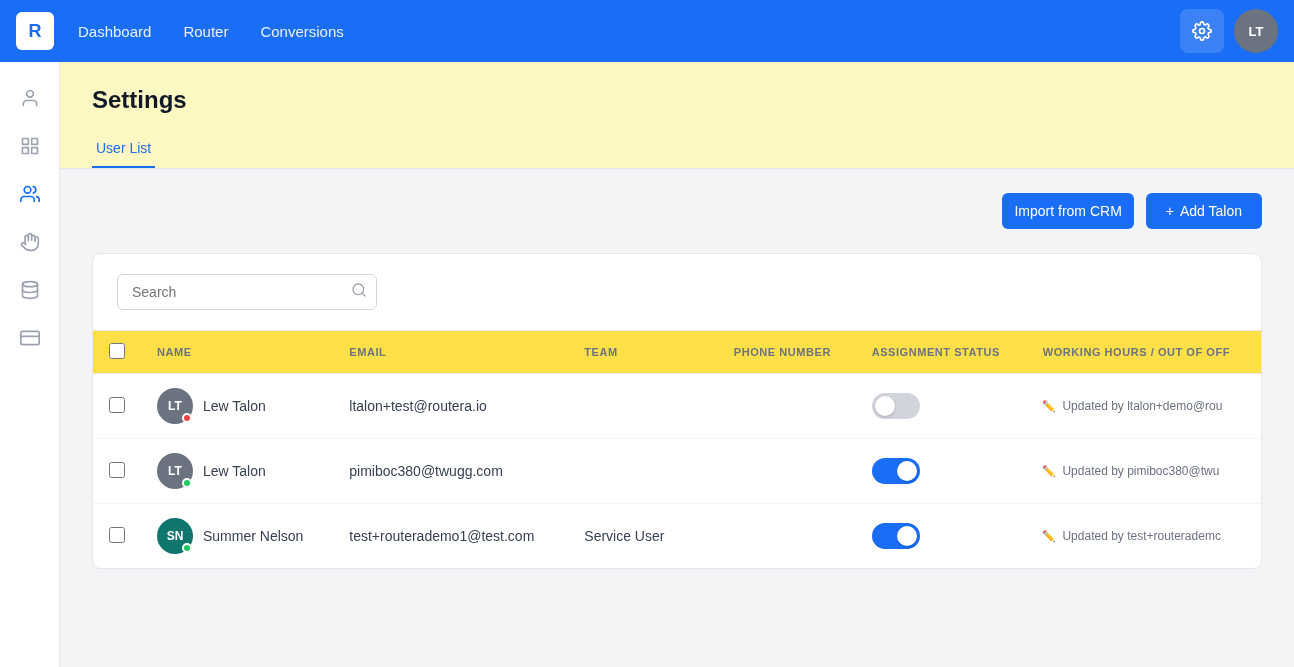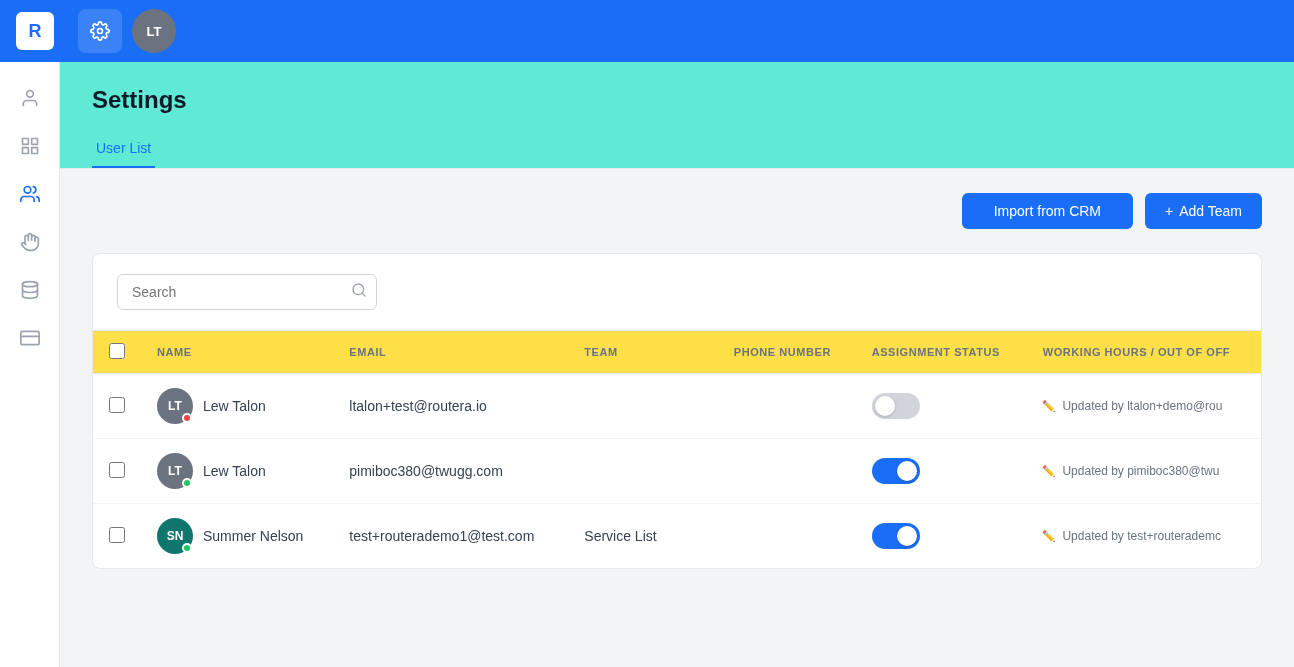--- a/index.html
+++ b/index.html
@@ -75,21 +75,21 @@
     
     .main {
       margin-top: 62px;
       margin-left: 60px;
       min-height: calc(100vh - 62px);
       background: #f3f4f6;
     }
 
     
     .settings-header {
-      background: #5eead4;
+      background: #fef9c3;
       padding: 24px 32px 0;
       border-bottom: 1px solid #e5e7eb;
     }
     .settings-title {
       font-size: 24px; font-weight: 700; color: #111827;
       margin-bottom: 16px;
     }
     .tabs { display: flex; gap: 0; }
     .tab {
       padding: 10px 4px;
@@ -113,21 +113,21 @@
     .actions-row {
       display: flex;
       justify-content: flex-end;
       gap: 12px;
       margin-bottom: 24px;
     }
     .btn-import {
       background: #1a6ef5;
       color: white;
       border: none;
-      padding: 10px 32px;
+      padding: 10px 12px;
       border-radius: 6px;
       font-size: 14px; font-weight: 500;
       cursor: pointer;
     }
     .btn-add {
       background: #1a6ef5;
       color: white;
       border: none;
       padding: 10px 20px;
       border-radius: 6px;
@@ -237,20 +237,25 @@
     }
     .pencil-icon { color: #6b7280; font-size: 11px; }
 
     input[type="checkbox"] { width: 16px; height: 16px; cursor: pointer; }
   </style>
 </head>
 <body>
 
 <nav class="topnav">
   <div class="topnav-logo">R</div>
+  <div class="topnav-links">
+    <a class="topnav-link">Dashboard</a>
+    <a class="topnav-link">Router</a>
+    <a class="topnav-link">Conversions</a>
+  </div>
   <div class="topnav-actions">
     <div class="topnav-gear">
       <svg width="20" height="20" viewBox="0 0 24 24" fill="none" stroke="white" stroke-width="2" stroke-linecap="round" stroke-linejoin="round">
         <circle cx="12" cy="12" r="3"></circle>
         <path d="M19.4 15a1.65 1.65 0 0 0 .33 1.82l.06.06a2 2 0 0 1-2.83 2.83l-.06-.06a1.65 1.65 0 0 0-1.82-.33 1.65 1.65 0 0 0-1 1.51V21a2 2 0 0 1-4 0v-.09A1.65 1.65 0 0 0 9 19.4a1.65 1.65 0 0 0-1.82.33l-.06.06a2 2 0 0 1-2.83-2.83l.06-.06A1.65 1.65 0 0 0 4.68 15a1.65 1.65 0 0 0-1.51-1H3a2 2 0 0 1 0-4h.09A1.65 1.65 0 0 0 4.6 9a1.65 1.65 0 0 0-.33-1.82l-.06-.06a2 2 0 0 1 2.83-2.83l.06.06A1.65 1.65 0 0 0 9 4.68a1.65 1.65 0 0 0 1-1.51V3a2 2 0 0 1 4 0v.09a1.65 1.65 0 0 0 1 1.51 1.65 1.65 0 0 0 1.82-.33l.06-.06a2 2 0 0 1 2.83 2.83l-.06.06A1.65 1.65 0 0 0 19.4 9a1.65 1.65 0 0 0 1.51 1H21a2 2 0 0 1 0 4h-.09a1.65 1.65 0 0 0-1.51 1z"></path>
       </svg>
     </div>
     <div class="topnav-avatar">LT</div>
   </div>
 </nav>
@@ -308,21 +313,21 @@
       <div class="tab active">User List</div>
     </div>
   </div>
 
   <div class="content-area">
 
     <div class="actions-row">
       <button class="btn-import">Import from CRM</button>
       <button class="btn-add">
         <span>+</span>
-        <span>Add Team</span>
+        <span>Add Talon</span>
       </button>
     </div>
 
     <div class="table-card">
 
       <div class="search-row">
         <div class="search-wrap">
           <input class="search-input" type="text" placeholder="Search" style="">
           <span class="search-icon-wrap">
             <svg width="16" height="16" viewBox="0 0 24 24" fill="none" stroke="currentColor" stroke-width="2" stroke-linecap="round" stroke-linejoin="round">
@@ -426,21 +431,21 @@
             SN
             <span class="online-dot green"></span>
           </div>
           <span>Summer Nelson</span>
         </div>
       </td>
       <td class="email-col">
         <span>test+routerademo1@test.com</span>
       </td>
       <td class="team-col">
-        <span>Service List</span>
+        <span>Service User</span>
       </td>
       <td class="phone-col">
         <span></span>
       </td>
       <td class="status-col">
         <div class="toggle on">
           <div class="toggle-thumb"></div>
         </div>
       </td>
       <td class="working-col">

